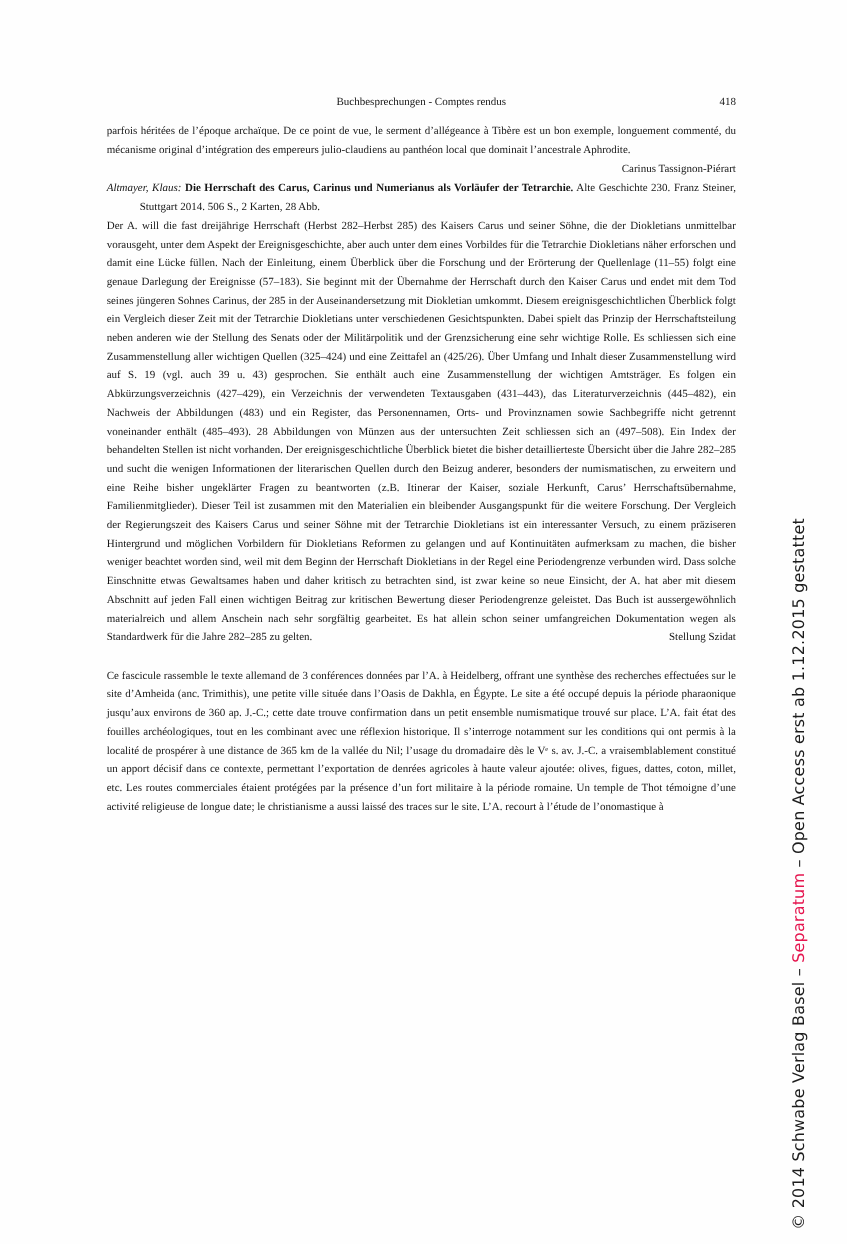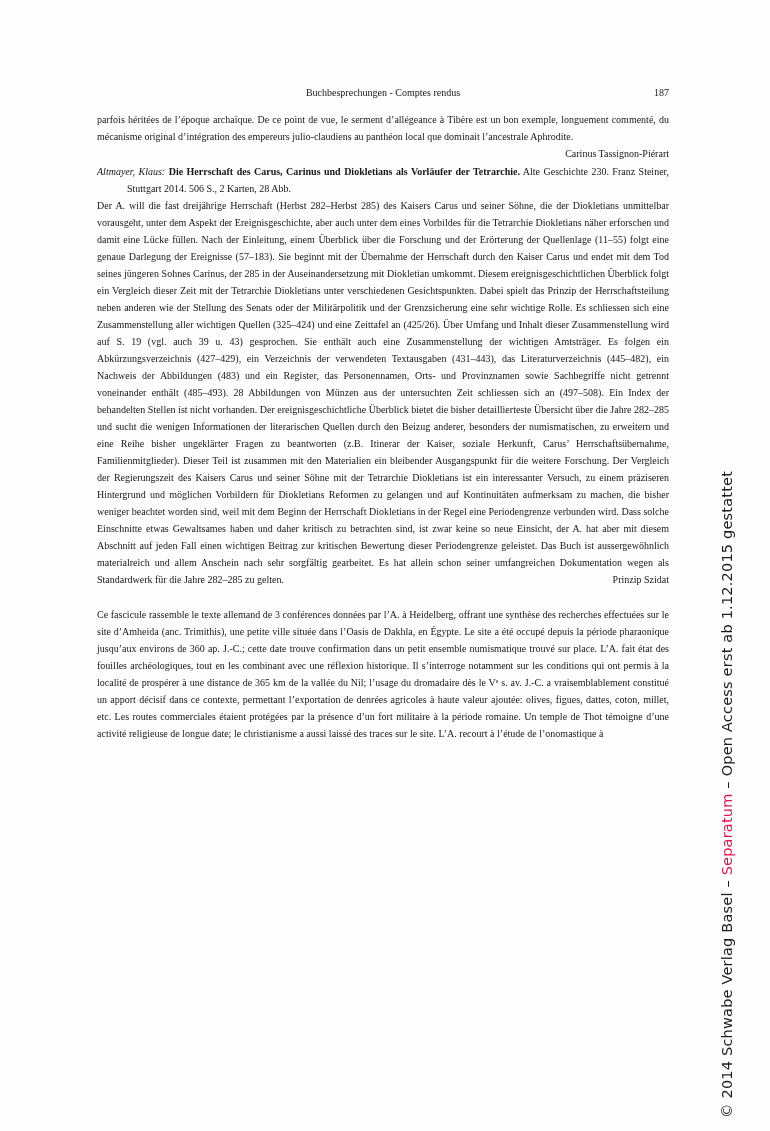--- a/index.html
+++ b/index.html
@@ -77,37 +77,37 @@
   }
 </style>
 </head>
 <body>
 
 <div class="page">
   <div class="column">
 
     <div class="running-header">
       <span>Buchbesprechungen - Comptes rendus</span>
-      <span class="page-number">187</span>
+      <span class="page-number">418</span>
     </div>
 
     <p class="body-text intro">
       <span>parfois héritées de l’époque archaïque. De ce point de vue, le serment d’allégeance à Tibère est un bon exemple, longuement commenté, du mécanisme original d’intégration des empereurs julio-claudiens au panthéon local que dominait l’ancestrale Aphrodite.</span>
       <span class="signature">Carinus Tassignon-Piérart</span>
     </p>
 
     <section class="review">
       <p class="review-heading">
         <span class="review-author">Altmayer, Klaus:</span>
-        <span class="review-title">Die Herrschaft des Carus, Carinus und Diokletians als Vorläufer der Tetrarchie.</span>
+        <span class="review-title">Die Herrschaft des Carus, Carinus und Numerianus als Vorläufer der Tetrarchie.</span>
         <span class="review-imprint">Alte Geschichte 230. Franz Steiner, Stuttgart 2014. 506 S., 2 Karten, 28 Abb.</span>
       </p>
       <p class="body-text">
         <span>Der A. will die fast dreijährige Herrschaft (Herbst 282–Herbst 285) des Kaisers Carus und seiner Söhne, die der Diokletians unmittelbar vorausgeht, unter dem Aspekt der Ereignisgeschichte, aber auch unter dem eines Vorbildes für die Tetrarchie Diokletians näher erforschen und damit eine Lücke füllen. Nach der Einleitung, einem Überblick über die Forschung und der Erörterung der Quellenlage (11–55) folgt eine genaue Darlegung der Ereignisse (57–183). Sie beginnt mit der Übernahme der Herrschaft durch den Kaiser Carus und endet mit dem Tod seines jüngeren Sohnes Carinus, der 285 in der Auseinandersetzung mit Diokletian umkommt. Diesem ereignisgeschichtlichen Überblick folgt ein Vergleich dieser Zeit mit der Tetrarchie Diokletians unter verschiedenen Gesichtspunkten. Dabei spielt das Prinzip der Herrschaftsteilung neben anderen wie der Stellung des Senats oder der Militärpolitik und der Grenzsicherung eine sehr wichtige Rolle. Es schliessen sich eine Zusammenstellung aller wichtigen Quellen (325–424) und eine Zeittafel an (425/26). Über Umfang und Inhalt dieser Zusammenstellung wird auf S. 19 (vgl. auch 39 u. 43) gesprochen. Sie enthält auch eine Zusammenstellung der wichtigen Amtsträger. Es folgen ein Abkürzungsverzeichnis (427–429), ein Verzeichnis der verwendeten Textausgaben (431–443), das Literaturverzeichnis (445–482), ein Nachweis der Abbildungen (483) und ein Register, das Personennamen, Orts- und Provinznamen sowie Sachbegriffe nicht getrennt voneinander enthält (485–493). 28 Abbildungen von Münzen aus der untersuchten Zeit schliessen sich an (497–508). Ein Index der behandelten Stellen ist nicht vorhanden. Der ereignisgeschichtliche Überblick bietet die bisher detaillierteste Übersicht über die Jahre 282–285 und sucht die wenigen Informationen der literarischen Quellen durch den Beizug anderer, besonders der numismatischen, zu erweitern und eine Reihe bisher ungeklärter Fragen zu beantworten (z.B. Itinerar der Kaiser, soziale Herkunft, Carus’ Herrschaftsübernahme, Familienmitglieder). Dieser Teil ist zusammen mit den Materialien ein bleibender Ausgangspunkt für die weitere Forschung. Der Vergleich der Regierungszeit des Kaisers Carus und seiner Söhne mit der Tetrarchie Diokletians ist ein interessanter Versuch, zu einem präziseren Hintergrund und möglichen Vorbildern für Diokletians Reformen zu gelangen und auf Kontinuitäten aufmerksam zu machen, die bisher weniger beachtet worden sind, weil mit dem Beginn der Herrschaft Diokletians in der Regel eine Periodengrenze verbunden wird. Dass solche Einschnitte etwas Gewaltsames haben und daher kritisch zu betrachten sind, ist zwar keine so neue Einsicht, der A. hat aber mit diesem Abschnitt auf jeden Fall einen wichtigen Beitrag zur kritischen Bewertung dieser Periodengrenze geleistet. Das Buch ist aussergewöhnlich materialreich und allem Anschein nach sehr sorgfältig gearbeitet. Es hat allein schon seiner umfangreichen Dokumentation wegen als Standardwerk für die Jahre 282–285 zu gelten.</span>
-        <span class="signature">Prinzip Szidat</span>
+        <span class="signature">Stellung Szidat</span>
       </p>
     </section>
 
     <section class="review">
       <p class="body-text">
         <span>Ce fascicule rassemble le texte allemand de 3 conférences données par l’A. à Heidelberg, offrant une synthèse des recherches effectuées sur le site d’Amheida (anc. Trimithis), une petite ville située dans l’Oasis de Dakhla, en Égypte. Le site a été occupé depuis la période pharaonique jusqu’aux environs de 360 ap. J.-C.; cette date trouve confirmation dans un petit ensemble numismatique trouvé sur place. L’A. fait état des fouilles archéologiques, tout en les combinant avec une réflexion historique. Il s’interroge notamment sur les conditions qui ont permis à la localité de prospérer à une distance de 365 km de la vallée du Nil; l’usage du dromadaire dès le Vᵉ s. av. J.-C. a vraisemblablement constitué un apport décisif dans ce contexte, permettant l’exportation de denrées agricoles à haute valeur ajoutée: olives, figues, dattes, coton, millet, etc. Les routes commerciales étaient protégées par la présence d’un fort militaire à la période romaine. Un temple de Thot témoigne d’une activité religieuse de longue date; le christianisme a aussi laissé des traces sur le site. L’A. recourt à l’étude de l’onomastique à</span>
       </p>
     </section>
 
   </div>

